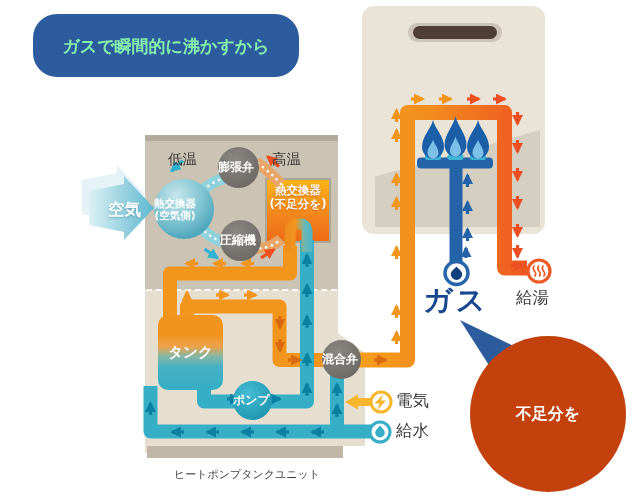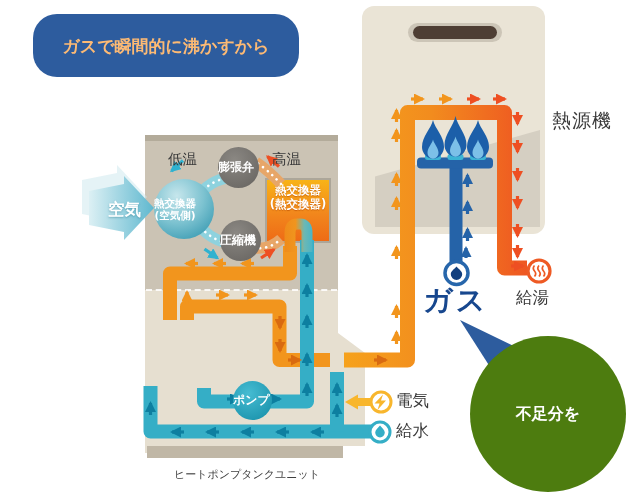--- a/index.html
+++ b/index.html
@@ -2,21 +2,21 @@
 <html><head>
 <meta charset="utf-8">
 <style>
   html,body{margin:0;padding:0;background:#fff;}
   .stage{position:relative;width:640px;height:500px;background:#fff;overflow:hidden;
          font-family:"DejaVu Sans","Liberation Sans",sans-serif;}
   .abs{position:absolute;}
   .lbl{position:absolute;color:#3a3a3a;white-space:nowrap;z-index:10;}
   
   .callout{left:33px;top:14px;width:266px;height:63px;background:#2d5c9e;border-radius:24px;
-           color:#fdba74;font-weight:bold;font-size:17px;line-height:24px;
+           color:#86efac;font-weight:bold;font-size:17px;line-height:24px;
            display:flex;flex-direction:row;justify-content:center;align-items:center;z-index:10;gap:17px;}
   
   .hsu{left:362px;top:6px;width:183px;height:228px;background:#eae4d6;border-radius:12px;z-index:1;}
   .vent{left:408px;top:23px;width:94px;height:19px;border-radius:10px;background:#ccc5b7;z-index:2;}
   .vent-in{left:413px;top:26px;width:84px;height:13px;border-radius:7px;background:#4e3e34;z-index:3;}
   .hsu-panel{left:375px;top:130px;width:165px;height:97px;background:#d5cfc2;
              clip-path:polygon(0 48%,100% 0,100% 100%,0 100%);z-index:2;}
   
   .hpu-top{left:145px;top:135px;width:193px;height:155px;background:#cbc3b4;z-index:1;}
   .hpu-cap{left:145px;top:135px;width:193px;height:6px;background:#b3ab9a;z-index:2;}
@@ -39,21 +39,21 @@
   .c-mix{left:322px;top:340px;width:39px;height:39px;font-size:12px;}
   .c-pump{left:233px;top:381px;width:39px;height:39px;font-size:12px;
           background:radial-gradient(circle at 40% 32%,#46bcd2,#1f97b0 78%);}
   .c-hxa{left:154px;top:179px;width:60px;height:60px;font-size:10.5px;line-height:12.5px;
          background:radial-gradient(circle at 38% 28%,#c6e6ec,#7cc2d0 48%,#3e9db4 85%);}
   
   .tank{left:158px;top:315px;width:65px;height:75px;border-radius:10px;z-index:9;
         background:linear-gradient(180deg,#f0941e 26%,#eda24a 42%,#86b7a4 55%,#44b0c4 70%,#35aec6);
         display:flex;align-items:center;justify-content:center;color:#fff;font-weight:bold;font-size:14.5px;z-index:10;}
   
-  .bubble{left:470px;top:336px;width:156px;height:156px;border-radius:50%;background:#4d7c0f;color:#fff;
+  .bubble{left:470px;top:336px;width:156px;height:156px;border-radius:50%;background:#c2410c;color:#fff;
           display:flex;flex-direction:column;align-items:center;justify-content:center;z-index:10;text-align:right;gap:16px;}
   .bubble .b1{font-size:16px;font-weight:bold;}
   .bubble .b2{font-size:16px;font-weight:bold;margin-top:4px;}
   .bubble .b2 .em{font-size:22px;}
   svg.overlay{position:absolute;left:0;top:0;z-index:5;}
   .t-air{left:108px;top:199px;font-size:16.5px;font-weight:bold;color:#fff;text-shadow:0 1px 2px rgba(40,120,140,.5);}
   .t-low{left:168px;top:150px;font-size:14.5px;}
   .t-high{left:272px;top:150px;font-size:14.5px;}
   .t-hsu{left:552px;top:108px;font-size:19px;letter-spacing:1px;}
   .t-gas{left:423px;top:281px;font-size:29px;font-weight:bold;color:#17478e;letter-spacing:3px;}
@@ -74,21 +74,21 @@
 
   <div class="abs hpu-top"></div>
   <div class="abs hpu-cap"></div>
   <div class="abs hpu-bot"></div>
   <div class="abs hpu-flange"></div>
   <div class="abs hpu-base"></div>
   <div class="abs dash-line"></div>
 
   <div class="abs hxw">
     <div>熱交換器</div>
-    <div>(熱交換器)</div>
+    <div>(不足分を)</div>
   </div>
 
   <svg class="overlay" width="640" height="500" viewBox="0 0 640 500">
     <defs>
       <linearGradient id="gHot" x1="342" x2="540" y1="0" y2="0" gradientUnits="userSpaceOnUse">
         <stop offset="0" stop-color="#f6a21c"></stop>
           <stop offset="0.45" stop-color="#f28c1e"></stop>
           <stop offset="1" stop-color="#ee4f22"></stop>
       </linearGradient>
       <linearGradient id="gN" x1="284" x2="313" y1="0" y2="0" gradientUnits="userSpaceOnUse">
@@ -274,38 +274,43 @@
 
     <polygon points="460,320 492,370 524,351" fill="#2d5c9e"></polygon>
   </svg>
 
   <div class="circ gray c-valve">
       <span>膨張弁</span>
     </div>
   <div class="circ gray c-comp">
       <span>圧縮機</span>
     </div>
+  <div class="circ gray c-mix">
+      <span>混合弁</span>
+    </div>
   <div class="circ c-pump">
       <span>ポンプ</span>
     </div>
   <div class="circ c-hxa">
     <div>
       <div>熱交換器</div>
       <div>(空気側)</div>
     </div>
   </div>
+  <div class="abs tank">
+      <span>タンク</span>
+    </div>
 
   <div class="abs callout">
     <div>ガスで瞬間的に沸かすから</div>
   </div>
 
   <div class="lbl t-air">空気</div>
   <div class="lbl t-low">低温</div>
   <div class="lbl t-high">高温</div>
-  <div class="lbl t-hsu">熱源機</div>
   <div class="lbl t-gas">ガス</div>
   <div class="lbl t-hot">給湯</div>
   <div class="lbl t-elec">電気</div>
   <div class="lbl t-water">給水</div>
   <div class="lbl t-cap">ヒートポンプタンクユニット</div>
 
   <div class="abs bubble">
     <div class="b1">不足分を</div>
   </div>
 

